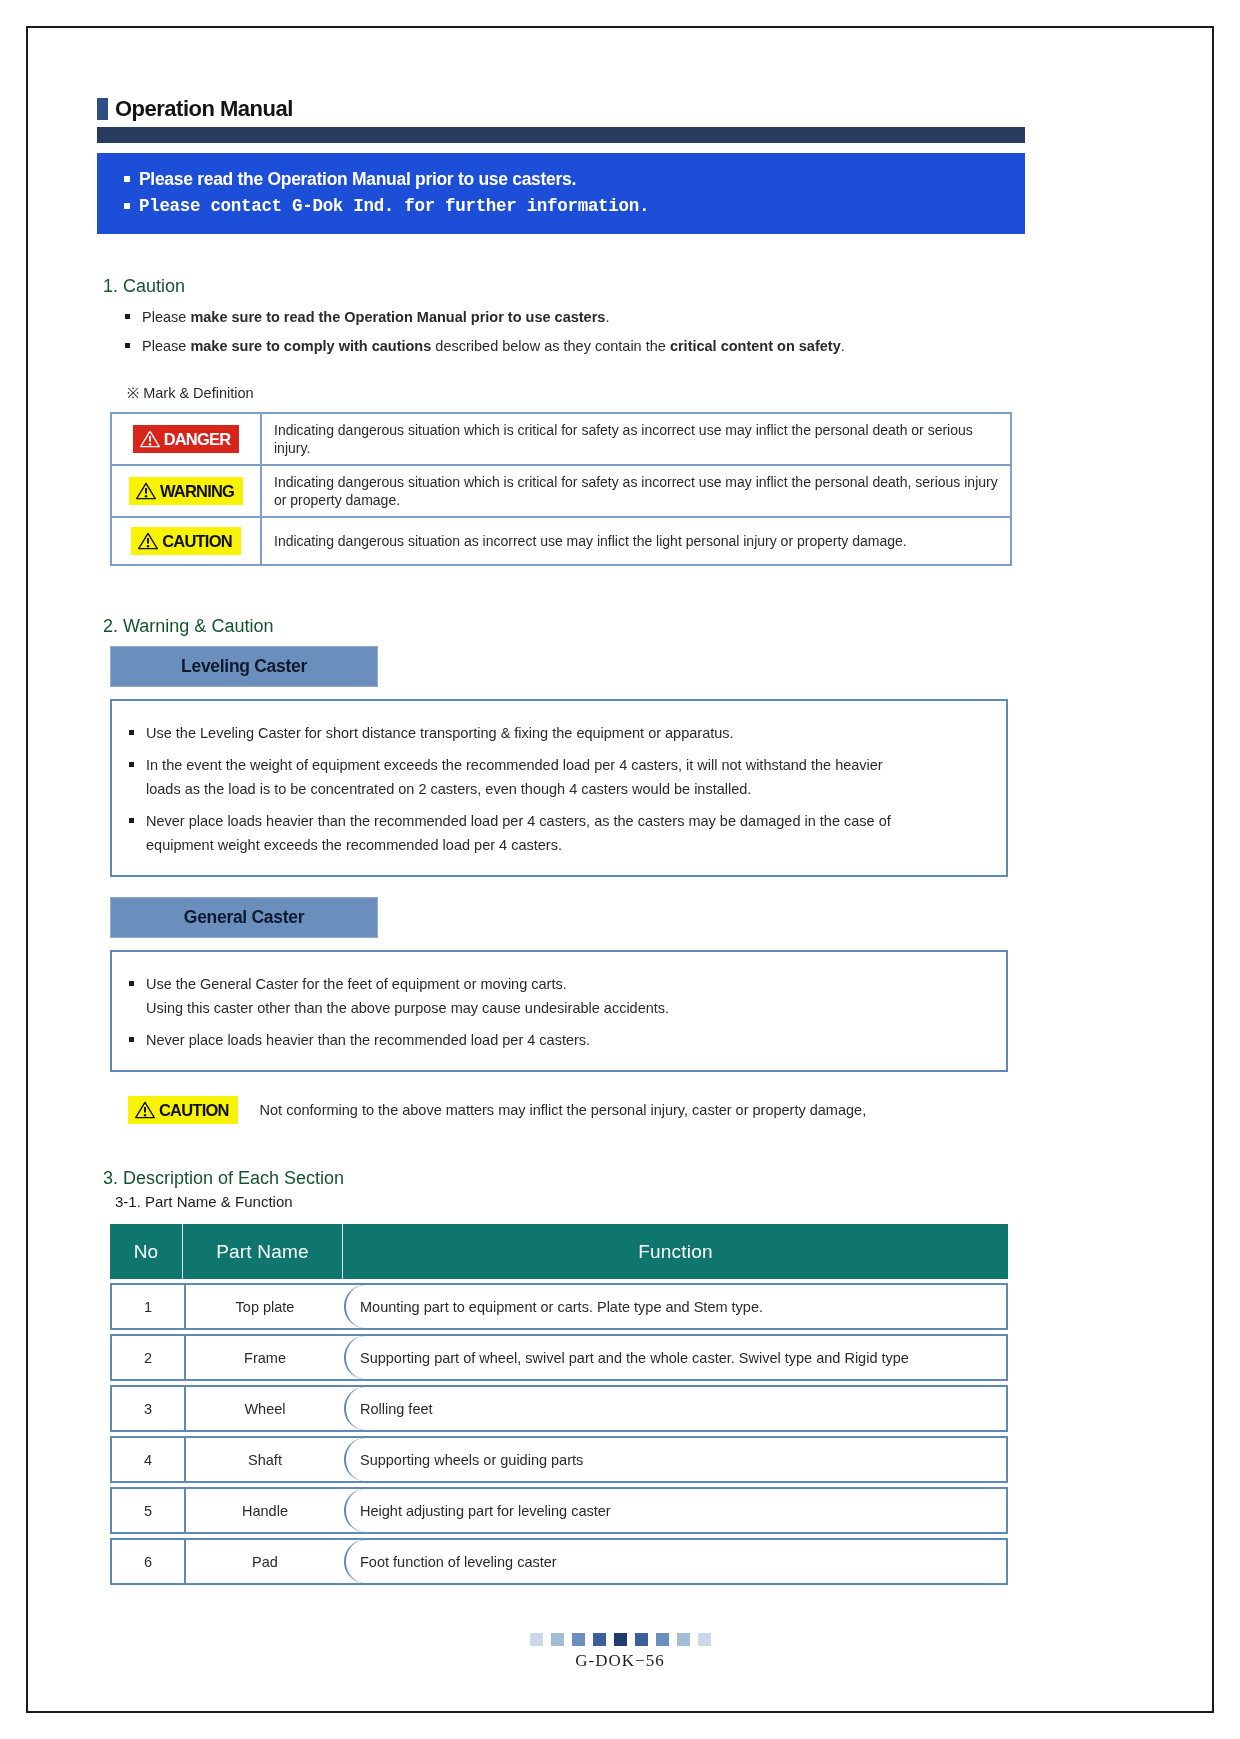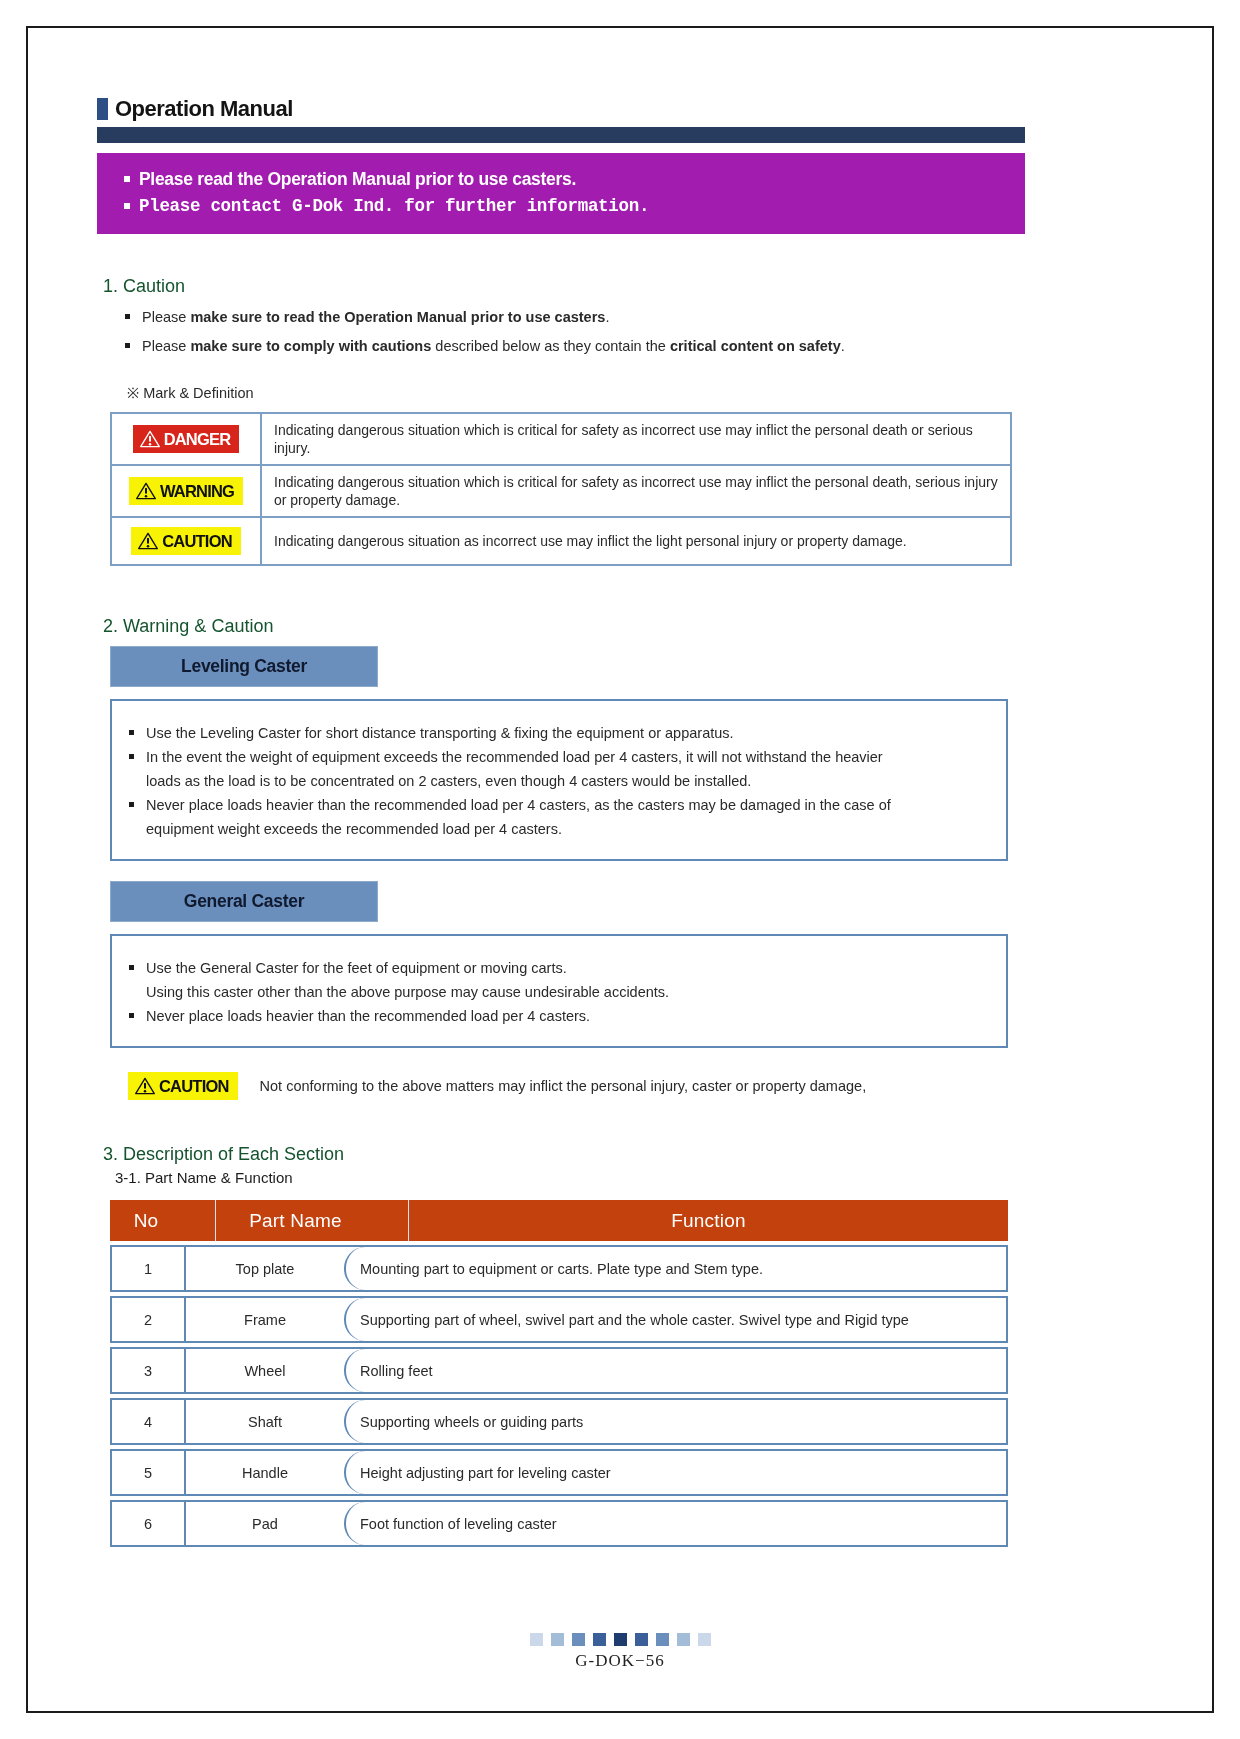--- a/index.html
+++ b/index.html
@@ -40,21 +40,21 @@
   }
   .navy-bar {
     margin: 5px 0 0 97px;
     width: 928px; height: 16px;
     background: #273c5f;
   }
   .banner {
     margin: 10px 0 0 97px;
     width: 928px;
     box-sizing: border-box;
-    background: #a21caf;
+    background: #1d4ed8;
     padding: 13px 20px 15px 27px;
   }
   .banner-line {
     display: flex;
     align-items: center;
     color: #ffffff;
     font-weight: bold;
     font-size: 17.5px;
     letter-spacing: -0.3px;
     line-height: 26px;
@@ -160,45 +160,44 @@
     width: 898px;
     box-sizing: border-box;
     border: 2px solid #5f88b5;
     padding: 20px 18px 18px 17px;
   }
   .box-bullet {
     display: flex;
     font-size: 14.5px;
     line-height: 24px;
   }
-  .box-bullet + .box-bullet { }
+  .box-bullet + .box-bullet { margin-top: 8px; }
   .box-bullet .blk-sq { margin-top: 9px; }
   .box-lines div { min-height: 24px; }
 
   .caution-note {
     margin: 24px 0 0 128px;
     display: flex;
     align-items: center;
   }
   .caution-note-text {
     margin-left: 22px;
     font-size: 14.5px;
   }
 
   
   .parts-table { margin: 14px 0 0 110px; width: 898px; }
   .pt-grid {
     display: grid;
     grid-template-columns: 72px 160px 1fr;
   }
   .pt-header {
-    background: #c2410c;
-    height: 41px;
+    background: #0f766e;
+    height: 55px;
     color: #ffffff;
-    gap: 33px;
   }
   .pt-header > div {
     display: flex;
     align-items: center;
     justify-content: center;
     font-size: 19px;
     letter-spacing: 0.2px;
   }
   .pt-header > div + div { border-left: 1px solid #dbe5f0; }
   .pt-row {

